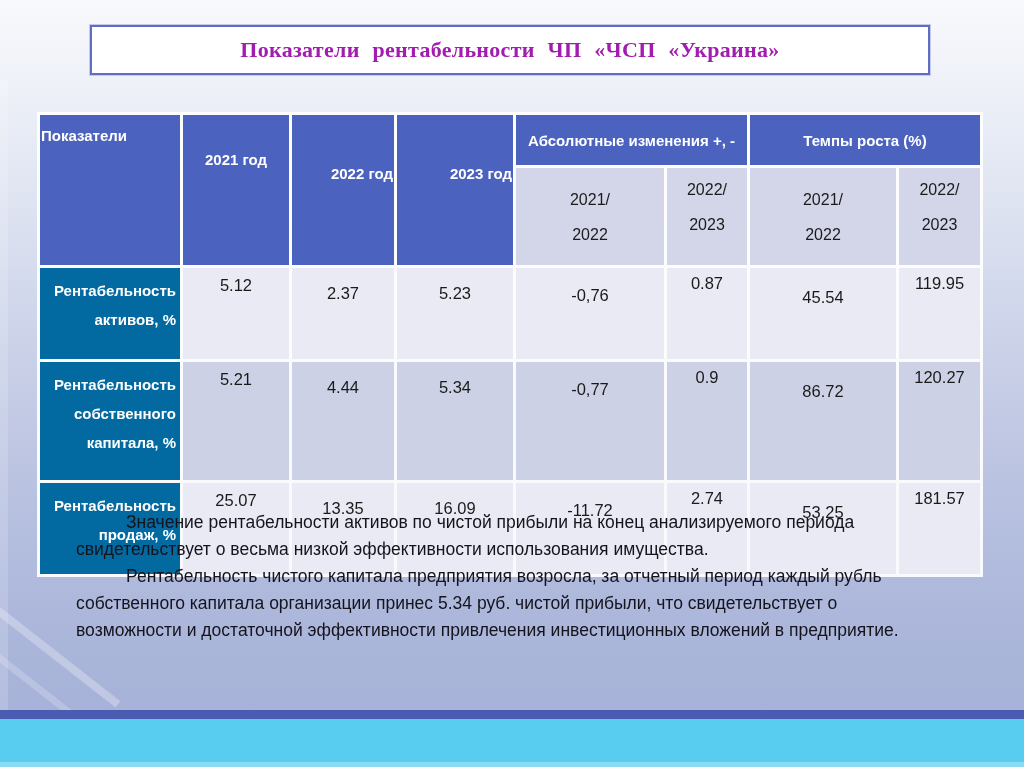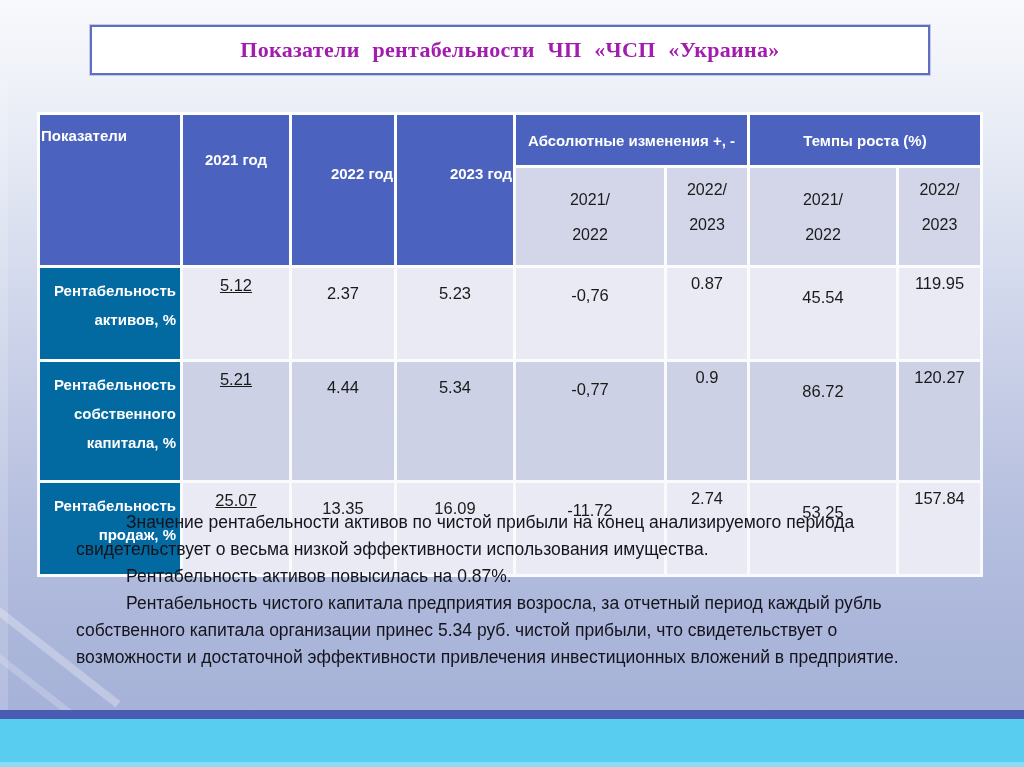--- a/index.html
+++ b/index.html
@@ -48,21 +48,21 @@
     vertical-align:top;white-space:pre-line;line-height:35px;height:82px;}
   .sub.wide{padding-top:14px;}
   .sub.narrow{padding-top:4px;}
   .lbl{background:#0369a1;color:#FFFFFF;font-weight:bold;font-size:15px;
     text-align:right;vertical-align:top;padding:8px 4px 0 10px;line-height:29px;}
   .val{font-size:16.5px;color:#1A1A1A;text-align:center;vertical-align:top;}
   .row-light .val{background:#E9EAF3;}
   .row-mid .val{background:#CDD1E6;}
   .r-h1 td{height:70px;}
   .r-h2 td{height:97px;}
-  .pt-a{padding-top:8px;text-decoration:underline;}   
+  .pt-a{padding-top:8px;}   
   .pt-b{padding-top:16px;}  
   .pt-c{padding-top:18px;}  
   .pt-d{padding-top:6px;margin-left:40px;}   
   .pt-e{padding-top:20px;}  
   
   .notes{position:absolute;left:76px;top:509px;width:862px;
     font-size:17.5px;line-height:27px;color:#14141C;}
   .notes p{margin:0;text-indent:50px;}
 </style>
 </head>
@@ -131,23 +131,22 @@
       <td class="val pt-d">120.27</td>
     </tr>
     <tr class="row-light r-h1">
       <td class="lbl">Рентабельность продаж, %</td>
       <td class="val pt-a">25.07</td>
       <td class="val pt-b">13.35</td>
       <td class="val pt-b">16.09</td>
       <td class="val pt-c">-11.72</td>
       <td class="val pt-d">2.74</td>
       <td class="val pt-e">53.25</td>
-      <td class="val pt-d">157.84</td>
+      <td class="val pt-d">181.57</td>
     </tr>
   </tbody>
     </table>
 </div>
 
 <div class="notes">
   <p>Значение рентабельности активов по чистой прибыли на конец анализируемого периода свидетельствует о весьма низкой эффективности использования имущества.</p>
-  <p>Рентабельность активов повысилась на 0.87%.</p>
   <p>Рентабельность чистого капитала предприятия возросла, за отчетный период каждый рубль собственного капитала организации принес 5.34 руб. чистой прибыли, что свидетельствует о возможности и достаточной эффективности привлечения инвестиционных вложений в предприятие.</p>
 </div>
 
 </body></html>

